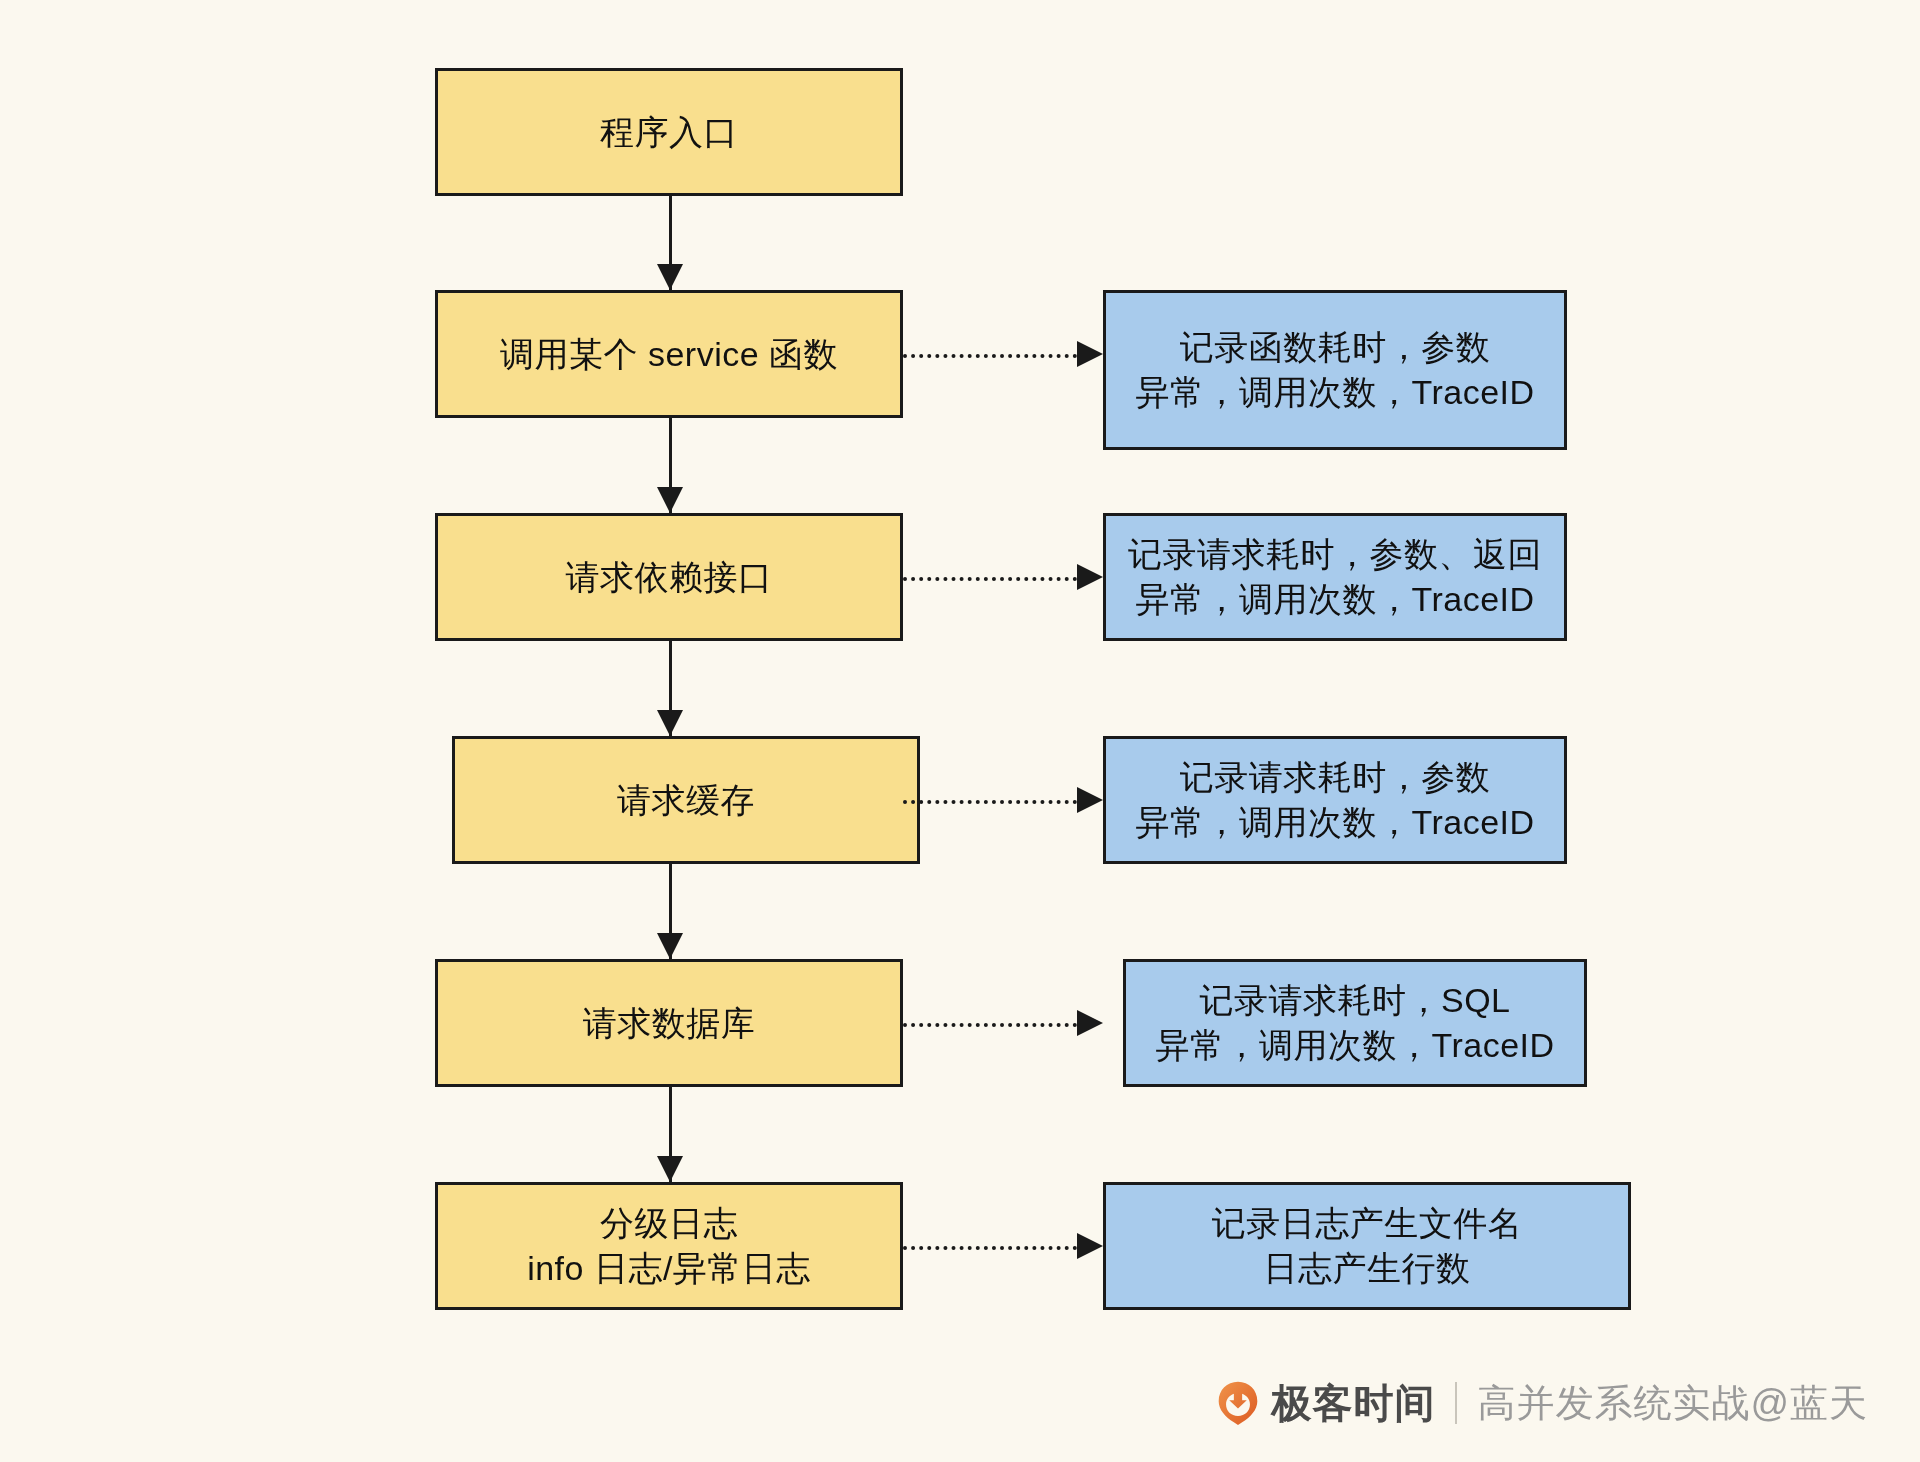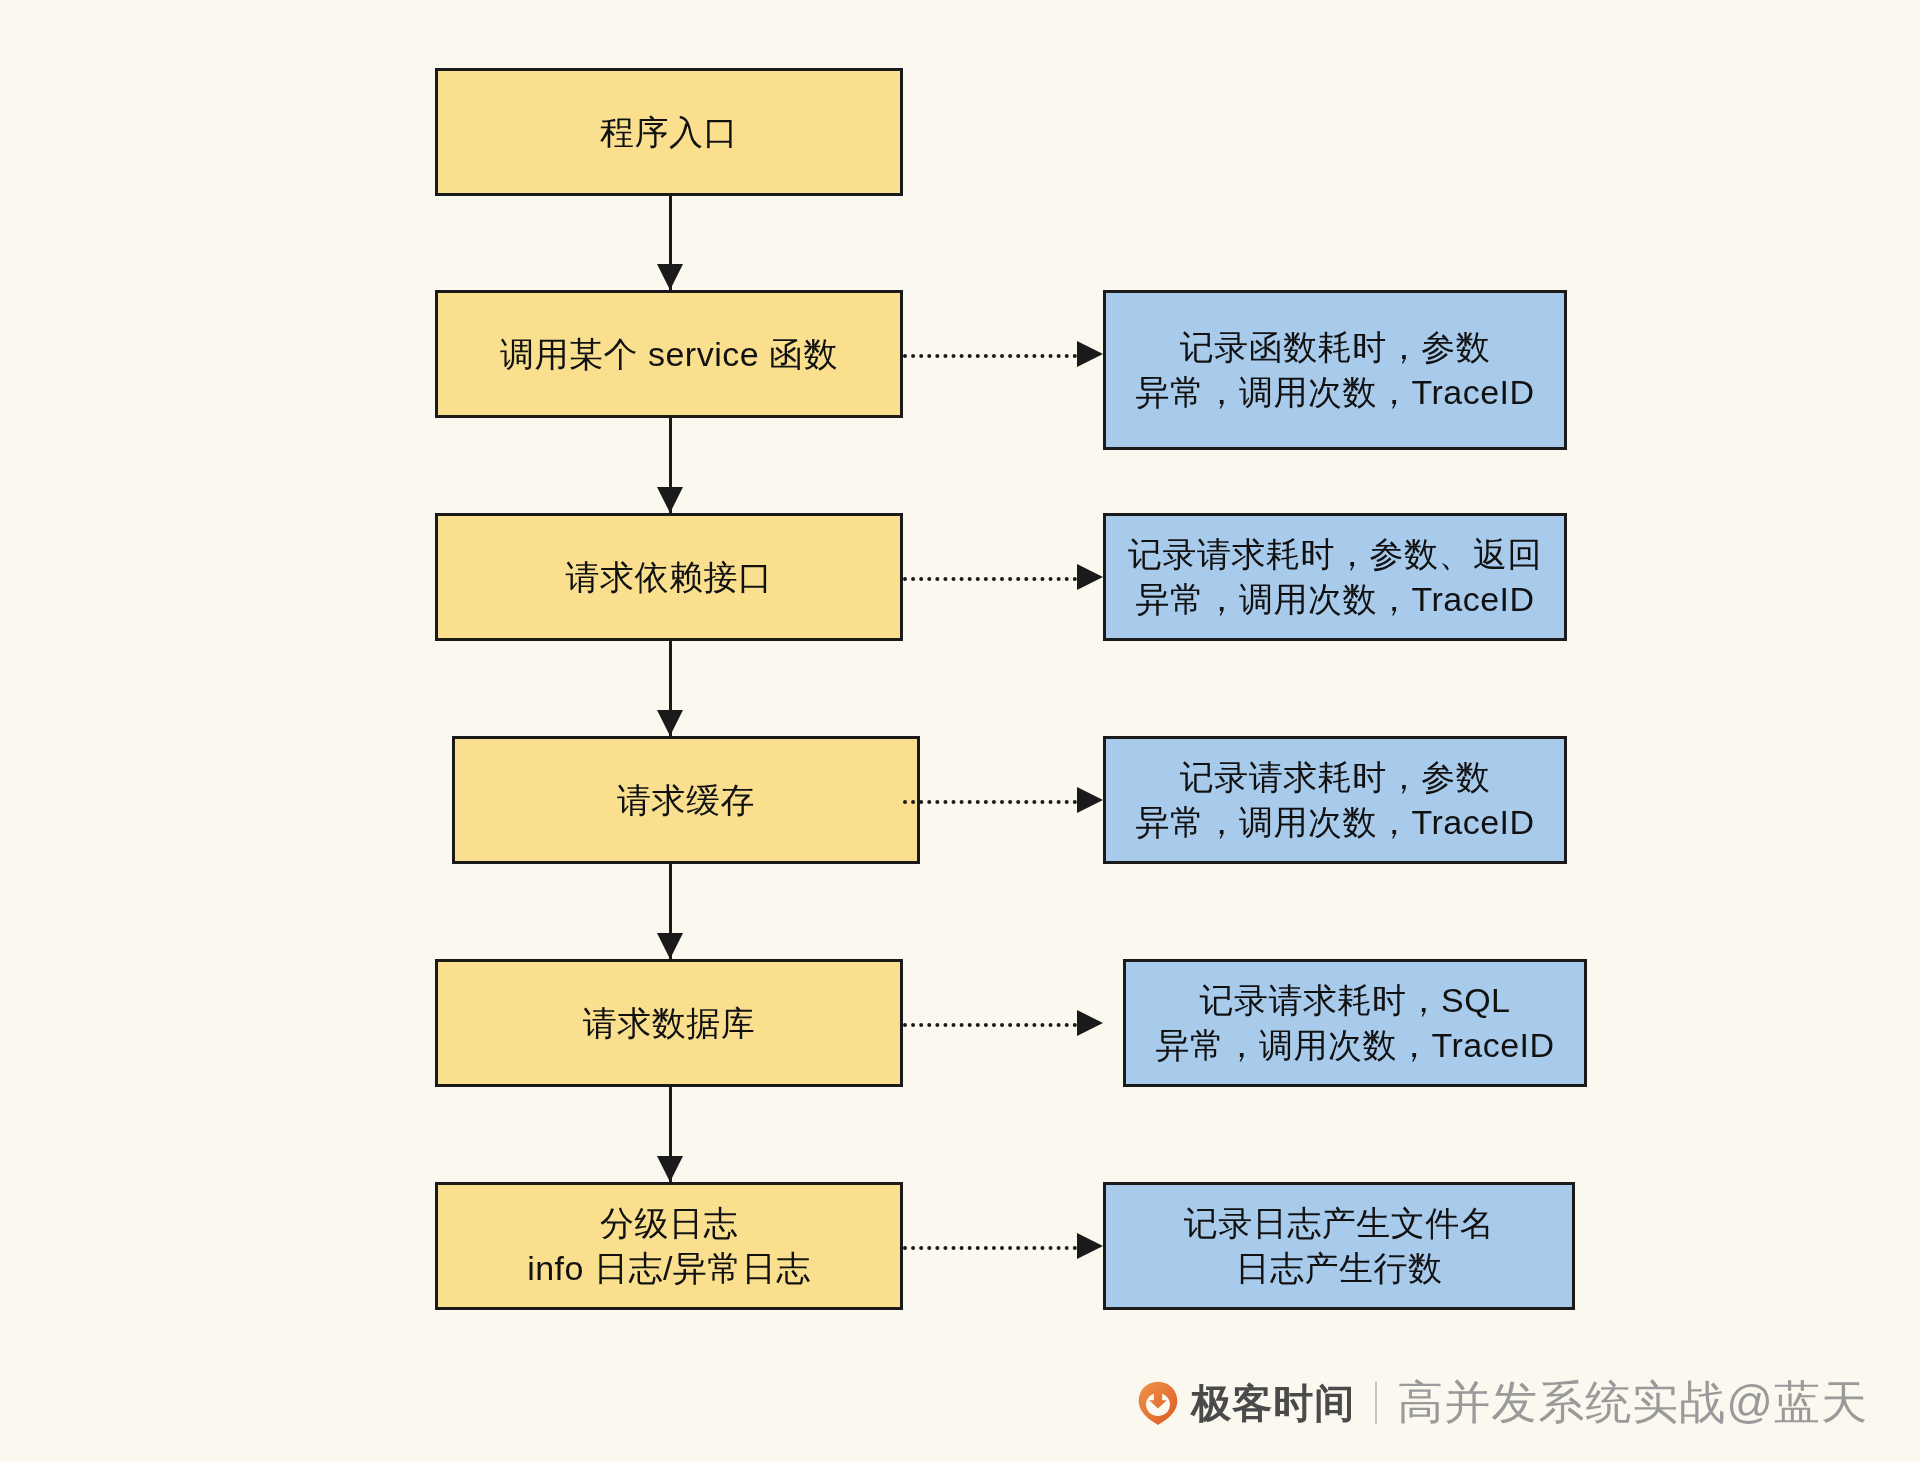--- a/index.html
+++ b/index.html
@@ -104,21 +104,21 @@
     letter-spacing: 1px;
   }
   #footer .sep {
     display: inline-block;
     width: 2px;
     height: 42px;
     background: #c9c5bb;
     margin: 0 20px;
   }
   #footer .course {
-    font-size: 46px;
+    font-size: 38px;
     color: #9a9a9a;
     letter-spacing: 1px;
   }
 </style>
 </head>
 <body>
 
 <div id="canvas">
 
   <div class="node yellow" style="left:435px; top:68px; width:468px; height:128px;">
@@ -159,21 +159,21 @@
   <div class="node blue" style="left:1103px; top:736px; width:464px; height:128px;">
     <span class="line">记录请求耗时，参数</span>
     <span class="line">异常，调用次数，TraceID</span>
   </div>
 
   <div class="node blue" style="left:1103px; top:959px; width:464px; height:128px;margin-left:20px;">
     <span class="line">记录请求耗时，SQL</span>
     <span class="line">异常，调用次数，TraceID</span>
   </div>
 
-  <div class="node blue" style="left:1103px; top:1182px; width:472px; height:128px;">
+  <div class="node blue" style="left:1103px; top:1182px; width:528px; height:128px;">
     <span class="line">记录日志产生文件名</span>
     <span class="line">日志产生行数</span>
   </div>
 
   <div class="vconn" style="left:669px; top:196px; height:94px;">
     <div class="stem" style="height:94px;"></div>
     <div class="head"></div>
   </div>
 
   <div class="vconn" style="left:669px; top:418px; height:95px;">

